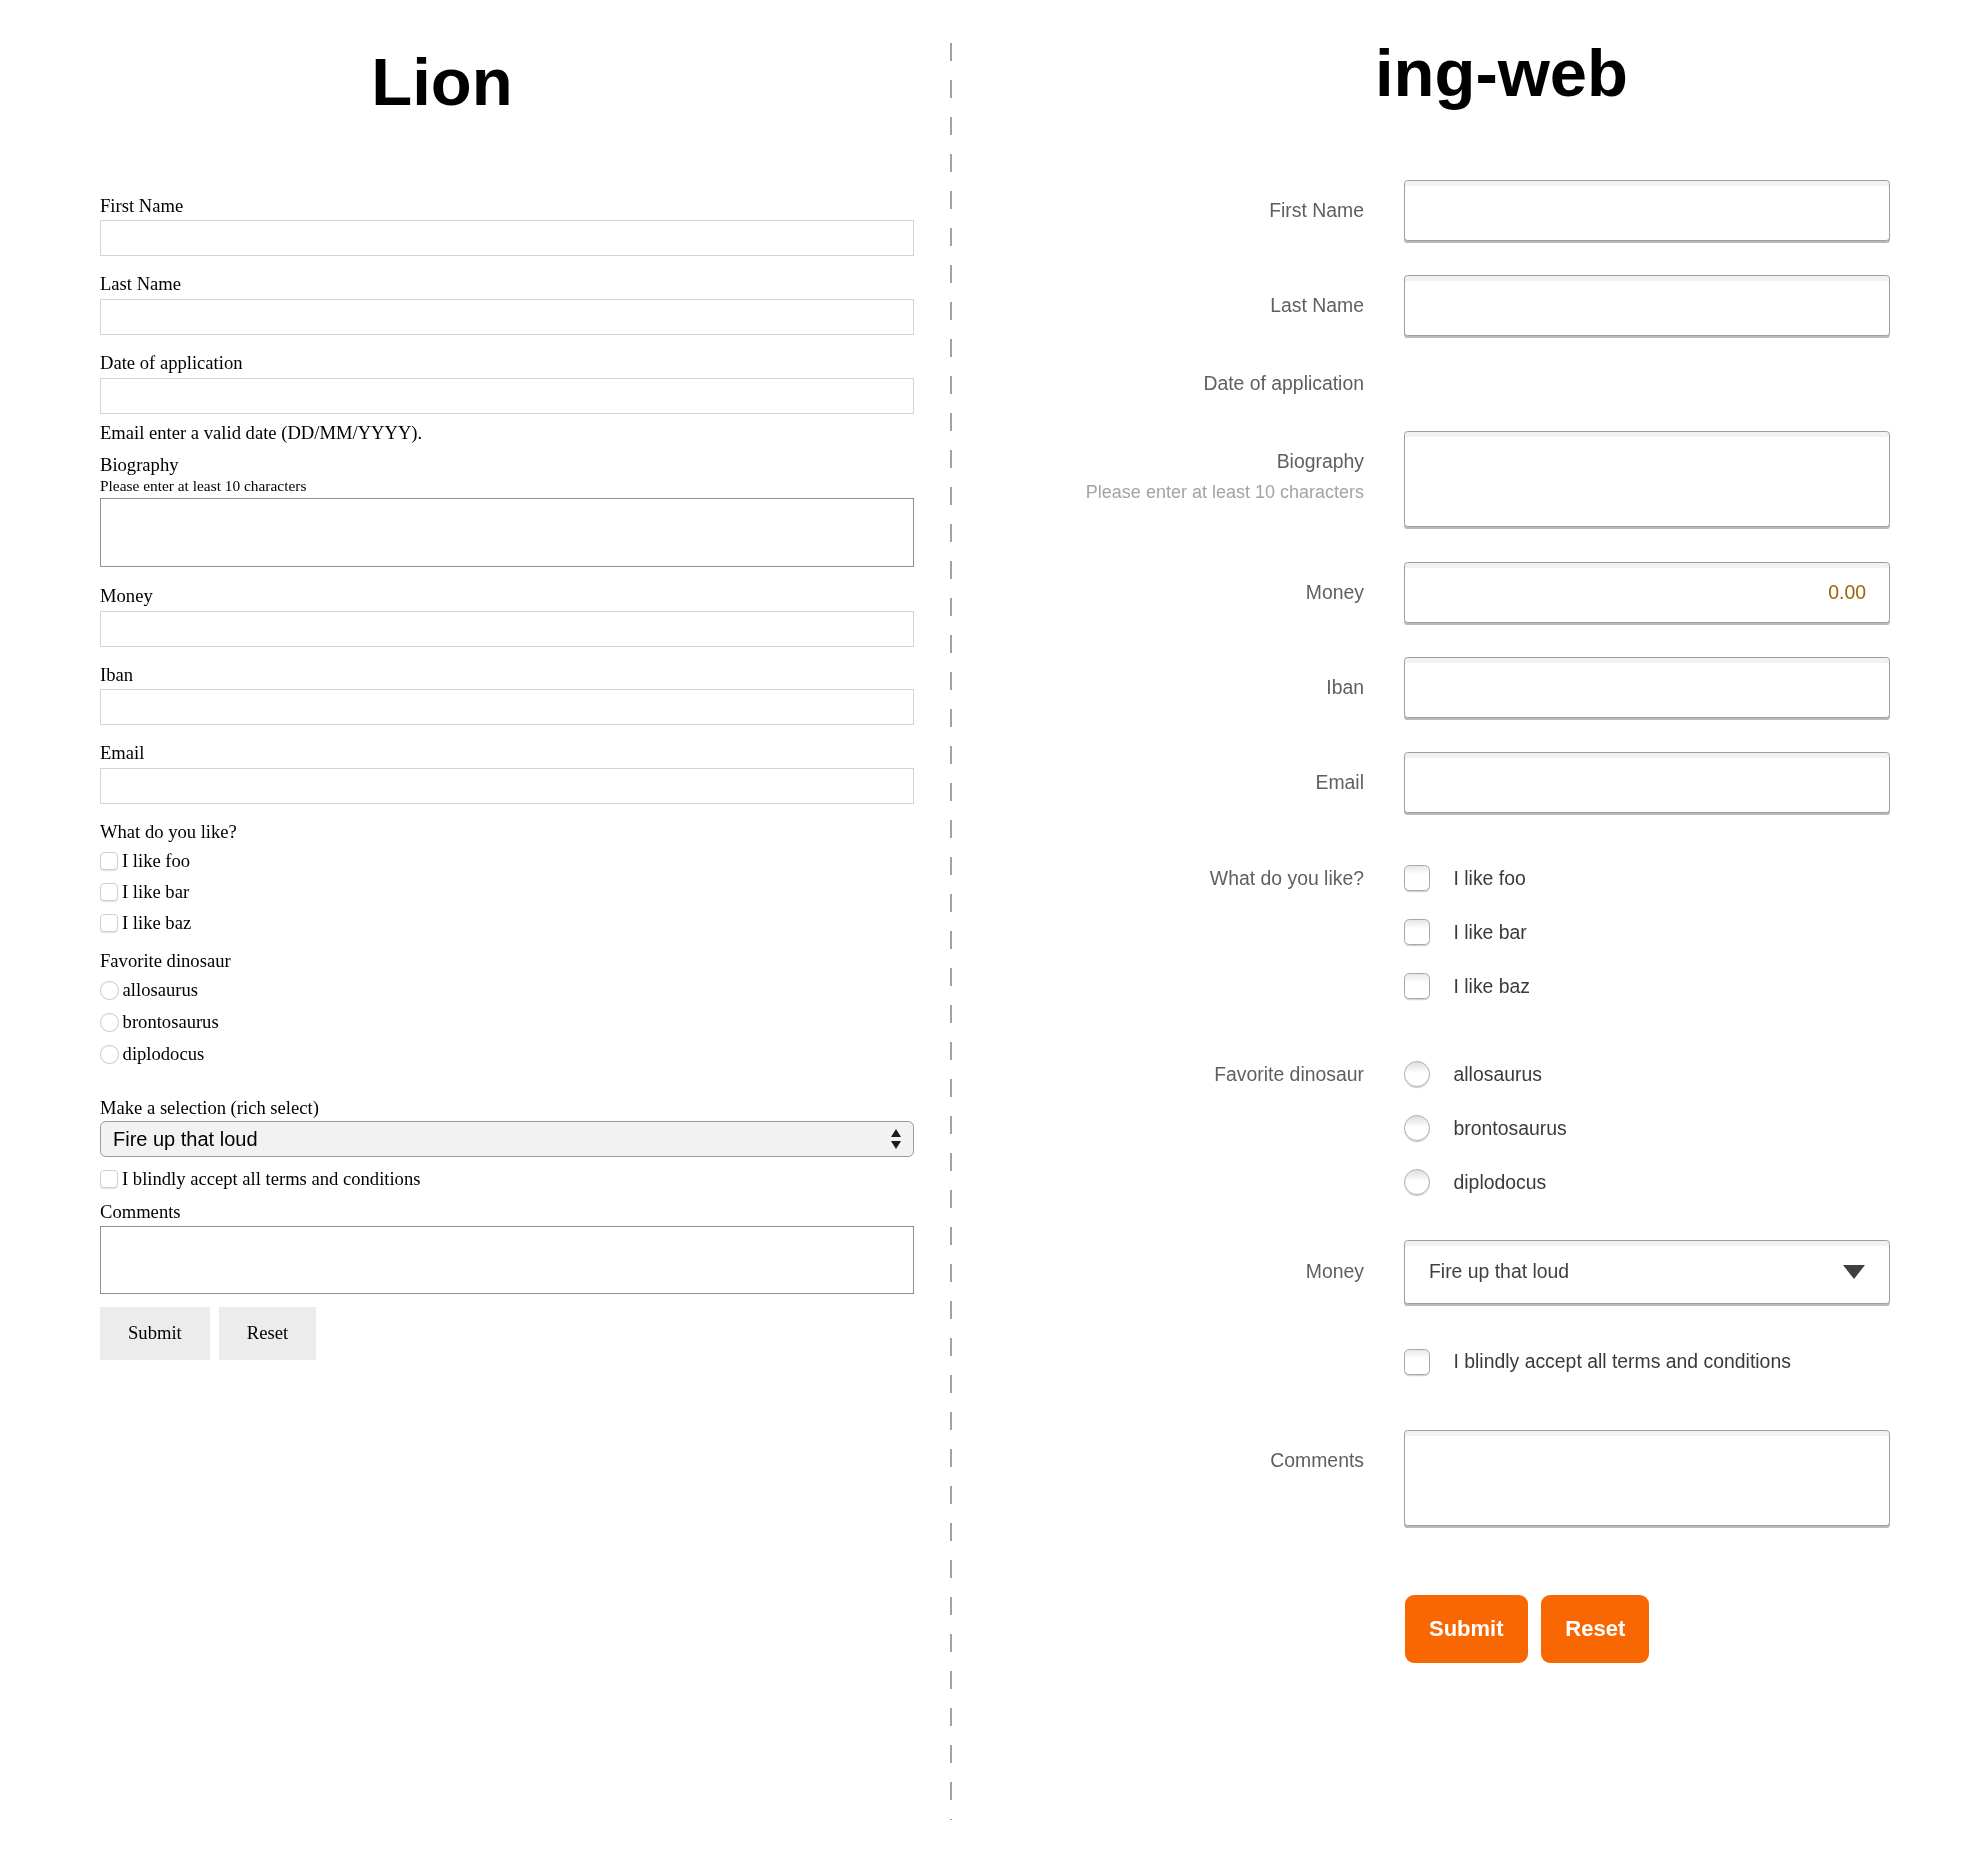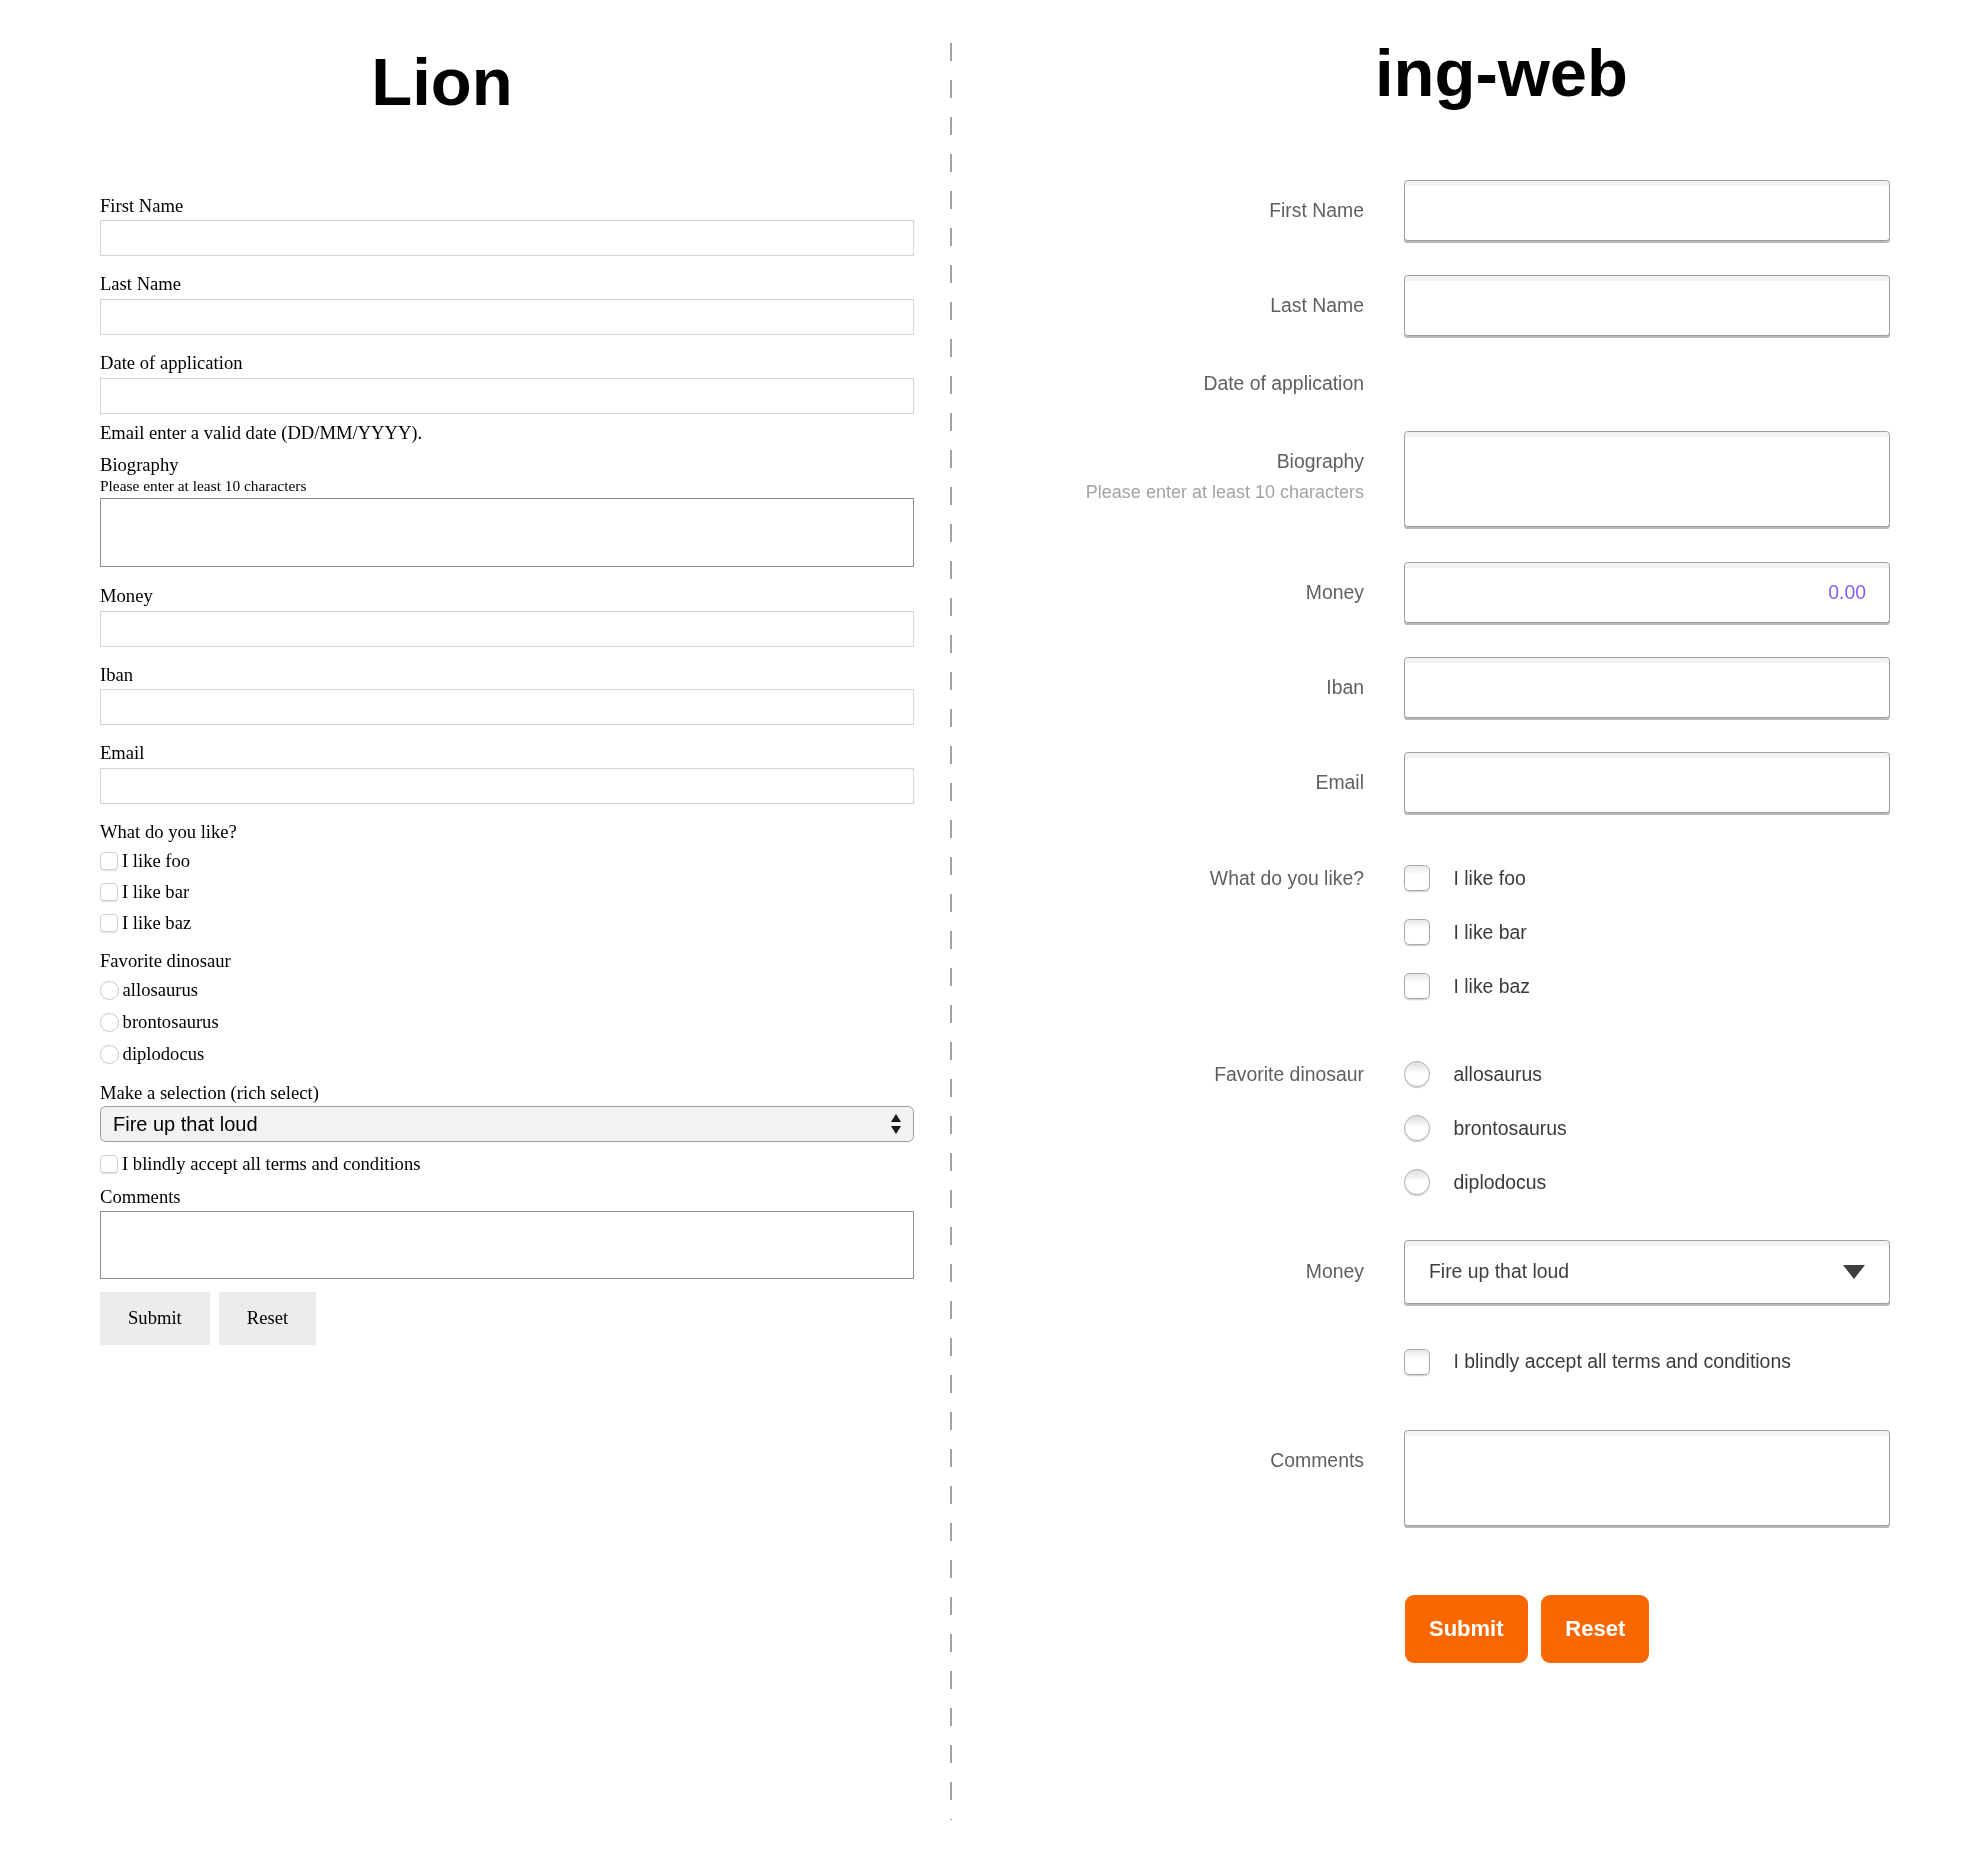--- a/index.html
+++ b/index.html
@@ -60,21 +60,21 @@
   .rcontrol-col { margin-left: 40px; flex: 0 0 486px; box-sizing: border-box; }
   .rlabel { font-size: 19.4px; line-height: 27px; color: #5f5f5f; }
   .rhelper { font-size: 18px; line-height: 24px; color: #a3a3a3; margin-top: 5.7px; }
   .rlabel-pad { padding-top: 17px; }
   .rinput, .rtextarea, .rselect {
       box-sizing: border-box; width: 100%; background: #fff;
       border: 1.2px solid #9e9e9e; border-radius: 3.6px;
       box-shadow: inset 0 4.9px 0 #f2f2f2, 0 2px 0 #b9b9b9;
       font-family: "Liberation Sans", sans-serif; }
   .rinput { height: 61px; font-size: 19.4px; color: #3f3f3f; padding: 0 23px; }
-  .rinput.money { text-align: right; color: #8b5cf6; }
+  .rinput.money { text-align: right; color: #a16207; }
   .rtextarea { height: 96px; resize: none; font-size: 19.4px; color: #3f3f3f; padding: 9.7px 23px; }
   .rselect { height: 64px; display: flex; align-items: center; justify-content: space-between;
              padding: 0 24px; cursor: pointer; }
   .rselect-text { font-size: 19.4px; color: #3f3f3f; }
   .rarrow { width: 0; height: 0; border-left: 11px solid transparent;
             border-right: 11px solid transparent; border-top: 14.6px solid #3f3f3f; }
   .roption { display: flex; align-items: flex-start; margin-bottom: 28px; }
   .roption:last-child { margin-bottom: 0; }
   .rcheckbox { width: 26px; height: 26px; box-sizing: border-box; border: 1.2px solid #a8a8a8;
                border-radius: 5.3px; background: linear-gradient(#e7e7e7, #ffffff 35%);
@@ -168,21 +168,21 @@
         <span class="lradio"></span>
         <span class="loption-text">brontosaurus</span>
       </div>
       <div class="loption" style="height:32px">
         <span class="lradio"></span>
         <span class="loption-text">diplodocus</span>
       </div>
     </div>
 
     <div>
-      <div class="lgroup-label" style="margin-top:11px">Make a selection (rich select)</div>
+      <div class="lgroup-label" style="margin-top:26px">Make a selection (rich select)</div>
       <div class="lselect">
         <span class="lselect-text">Fire up that loud</span>
         <span class="lstepper">
           <span class="tri-up"></span>
             <span class="tri-down"></span>
         </span>
       </div>
     </div>
 
     <div class="laccept">

